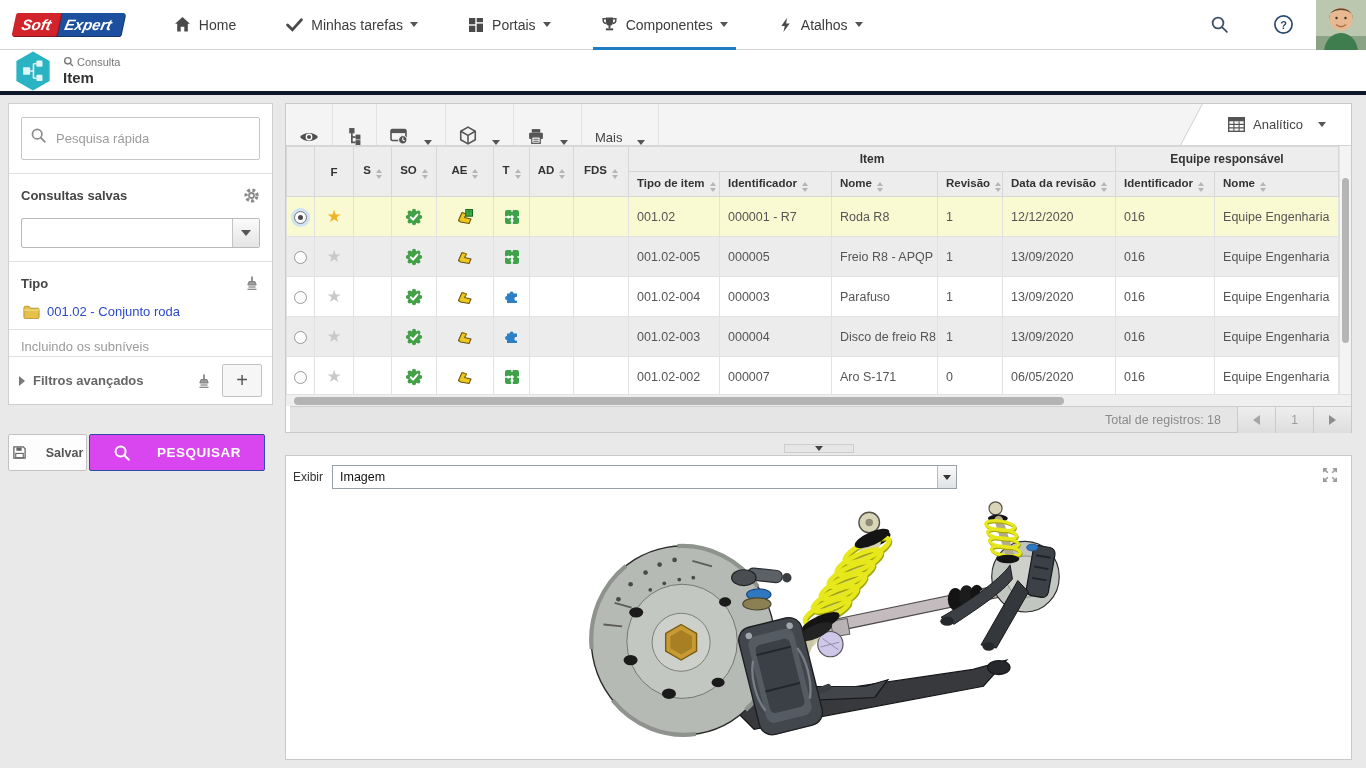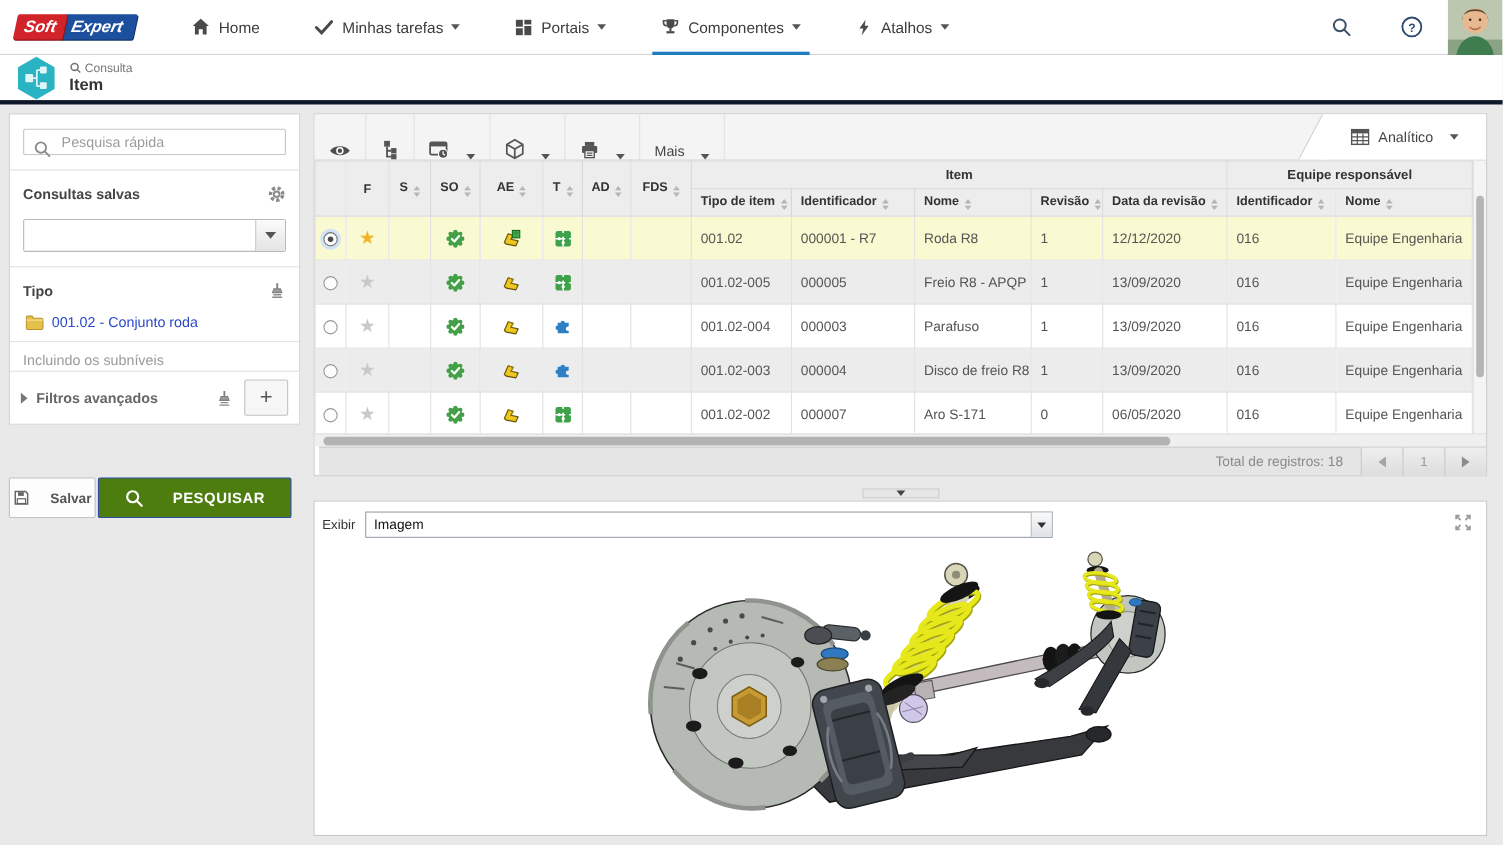--- a/index.html
+++ b/index.html
@@ -37,21 +37,21 @@
   
   .sidebar { position:absolute; left:8px; top:103px; width:265px; background:#fff;
              border:1px solid #cfcfcf; }
   .sb-header { height:36px; background:#ececec; border-bottom:1px solid #d9d9d9; display:flex;
                align-items:center; padding:0 12px; }
   .sb-header .sb-title { font-size:13px; font-weight:bold; color:#444; }
   .sb-collapse { margin-left:auto; font-size:17px; color:#555; cursor:pointer; line-height:1; }
   .sb-section { padding:13px 12px; }
   .sb-divider { border-top:1px solid #e0e0e0; }
   .qsearch { position:relative; }
-  .qsearch input { width:100%; height:24px; border:1px solid #c6c6c6; border-radius:2px;
+  .qsearch input { width:100%; height:43px; border:1px solid #c6c6c6; border-radius:2px;
                    padding:0 10px 0 34px; font-size:13px; color:#333; outline:none;
                    font-family:"Liberation Sans", sans-serif; }
   .qsearch input::placeholder { color:#9c9c9c; }
   .qsearch .qs-icon { position:absolute; left:9px; top:10px; }
   .sb-row { display:flex; align-items:center; }
   .sb-label { font-size:13px; font-weight:bold; color:#444; }
   .sb-row .right { margin-left:auto; cursor:pointer; display:flex; }
   .select-box { height:30px; border:1px solid #b9b9b9; border-radius:2px; background:#fff;
                 display:flex; align-items:center; margin-top:14px; cursor:pointer; }
   .select-box .sel-text { flex:1; font-size:13px; color:#222; padding:0 8px; }
@@ -66,21 +66,21 @@
   .caret-r { width:0; height:0; border-top:5px solid transparent; border-bottom:5px solid transparent;
              border-left:6px solid #787878; margin-right:8px; }
   .adv-label { font-size:13px; font-weight:bold; color:#666; cursor:pointer; }
   .adv-icons { margin-left:auto; display:flex; align-items:center; gap:10px; }
   .plus-btn { width:40px; height:33px; border:1px solid #c2c2c2; border-radius:2px; background:#f6f6f6;
               font-size:20px; color:#555; display:flex; align-items:center; justify-content:center; cursor:pointer; }
   .btn-row { position:absolute; left:8px; top:434px; width:265px; display:flex; }
   .btn-salvar { width:79px; height:37px; background:#fdfdfd; border:1px solid #c2c2c2; border-radius:2px;
                 display:flex; align-items:center; justify-content:center; gap:19px; font-size:12.5px; font-weight:bold;
                 color:#555; cursor:pointer; }
-  .btn-pesquisar { width:176px; height:37px; margin-left:2px; background:#4d7c0f; border:1px solid #2d4da8;
+  .btn-pesquisar { width:176px; height:37px; margin-left:2px; background:#d946ef; border:1px solid #2d4da8;
                 border-radius:2px; display:flex; align-items:center; justify-content:center; gap:26px;
                 font-size:13.5px; font-weight:bold; color:#fff; letter-spacing:0.5px; cursor:pointer; }
 
   
   .main-panel { position:absolute; left:285px; top:103px; width:1067px; height:330px; background:#fff;
                 border:1px solid #c9c9c9; }
   .toolbar { position:absolute; top:0; left:0; right:0; height:42px; background:#f4f4f4;
              border-bottom:1px solid #d5d5d5; display:flex; align-items:stretch; }
   .tb-btn { display:flex; align-items:flex-end; padding:0 13px; border-right:1px solid #e2e2e2;
             cursor:pointer; gap:8px; font-size:13px; color:#444; }

